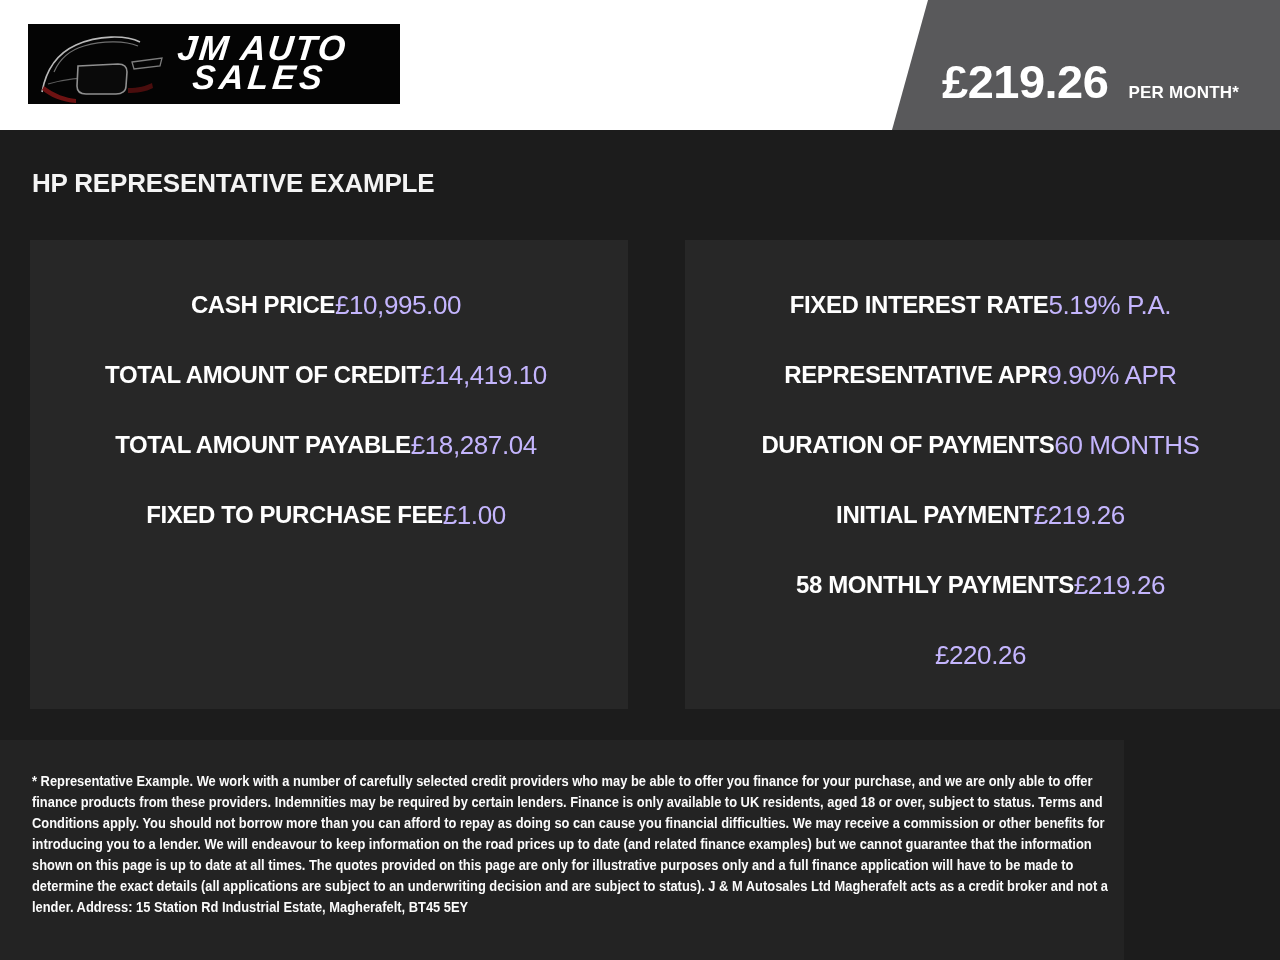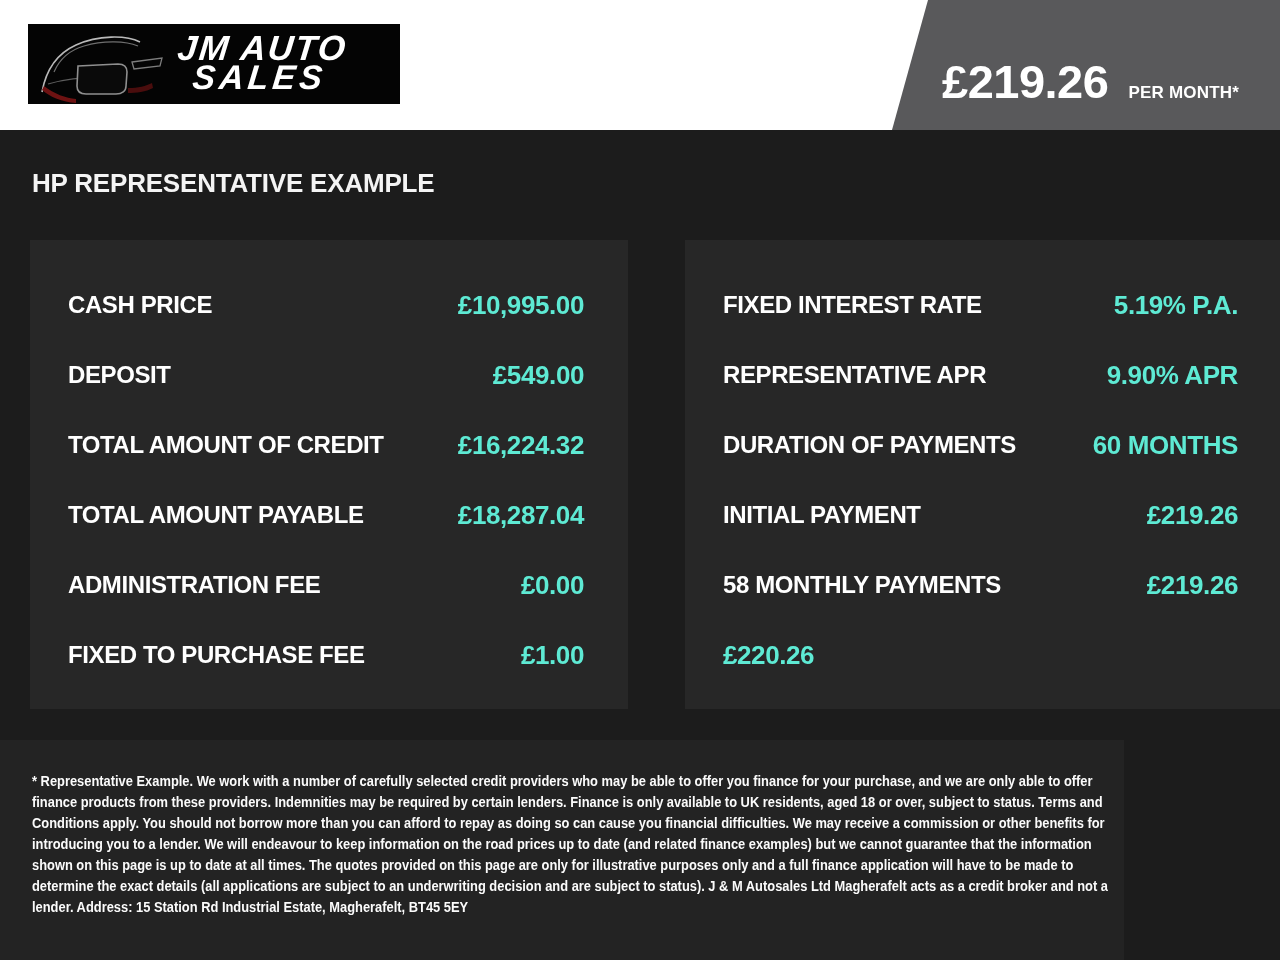--- a/index.html
+++ b/index.html
@@ -45,25 +45,25 @@
   .main-title {
     position:absolute; left:32px; top:38px;
     color:#f4f4f4; font-size:26px; font-weight:bold; letter-spacing:-0.2px;
   }
   .panel {
     position:absolute; top:110px; height:469px; background:#272727; padding-top:30px;
   }
   .panel-left  { left:30px;  width:598px; }
   .panel-right { left:685px; width:597px; }
   .row {
-    height:70px; display:flex; justify-content:space-between; align-items:center;
+    height:70px; display:flex; justify-content:center; align-items:center;
     padding:0 44px 0 38px;
   }
   .row-label { color:#ffffff; font-size:24px; font-weight:bold; letter-spacing:-0.4px; white-space:nowrap; }
-  .row-value { color:#5eead4; font-size:26px; font-weight:bold; letter-spacing:-0.4px; white-space:nowrap; }
+  .row-value { color:#c4b5fd; font-size:26px; font-weight:normal; letter-spacing:-0.4px; white-space:nowrap; }
 
   
   .footer { position:absolute; left:0; top:740px; width:1124px; height:220px; background:#232323; }
   .disclaimer {
     position:absolute; left:32px; top:31px; width:1195px;
     color:#fbfbfb; font-size:14px; font-weight:bold; line-height:21px;
     transform:scaleX(0.92); transform-origin:left top; letter-spacing:0;
   }
 </style>
 </head>
@@ -98,34 +98,26 @@
 
   <div class="main">
     <div class="main-title">HP REPRESENTATIVE EXAMPLE</div>
 
     <div class="panel panel-left">
       <div class="row">
         <span class="row-label">CASH PRICE</span>
         <span class="row-value">£10,995.00</span>
       </div>
       <div class="row">
-        <span class="row-label">DEPOSIT</span>
-        <span class="row-value">£549.00</span>
-      </div>
-      <div class="row">
         <span class="row-label">TOTAL AMOUNT OF CREDIT</span>
-        <span class="row-value">£16,224.32</span>
+        <span class="row-value">£14,419.10</span>
       </div>
       <div class="row">
         <span class="row-label">TOTAL AMOUNT PAYABLE</span>
         <span class="row-value">£18,287.04</span>
-      </div>
-      <div class="row">
-        <span class="row-label">ADMINISTRATION FEE</span>
-        <span class="row-value">£0.00</span>
       </div>
       <div class="row">
         <span class="row-label">FIXED TO PURCHASE FEE</span>
         <span class="row-value">£1.00</span>
       </div>
     </div>
 
     <div class="panel panel-right">
       <div class="row">
         <span class="row-label">FIXED INTEREST RATE</span>

